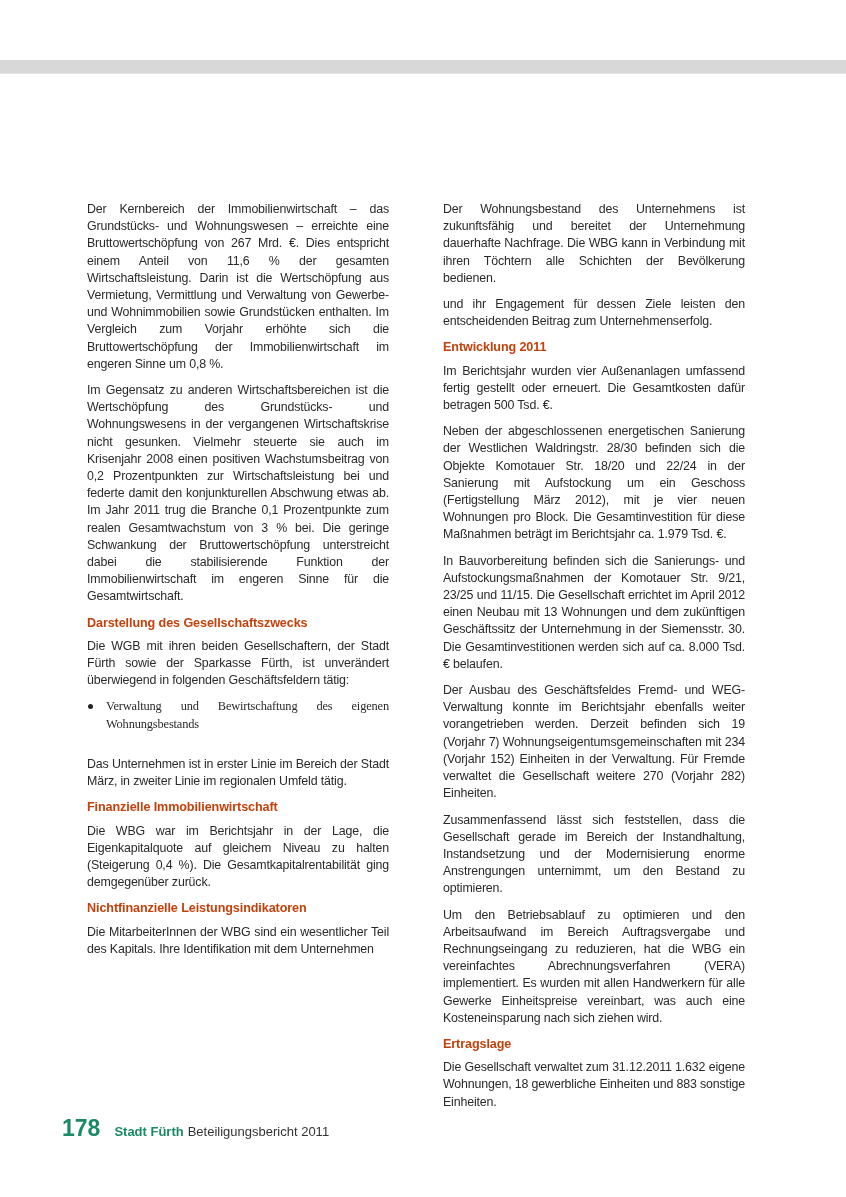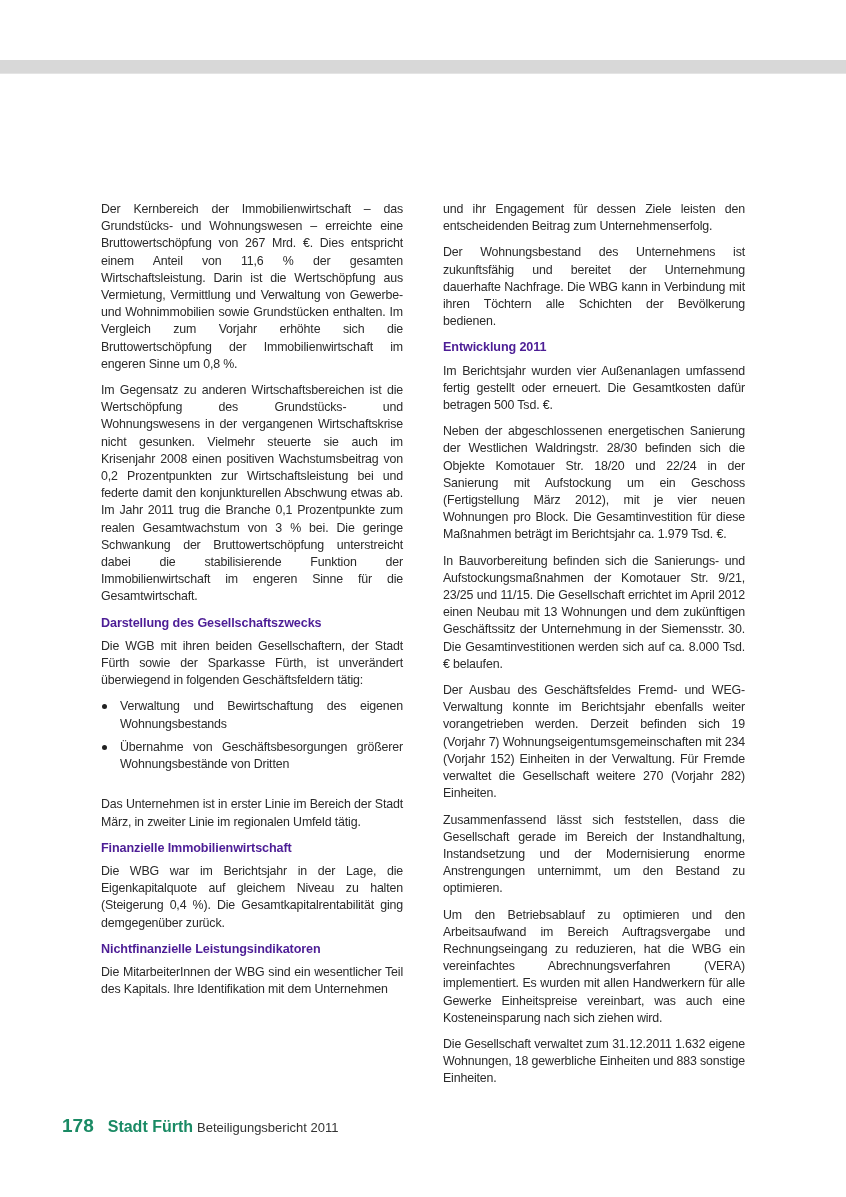--- a/index.html
+++ b/index.html
@@ -22,44 +22,45 @@
       width: 846px;
       height: 13px;
       background: #d8d8d8;
       border-bottom: 1px solid #e4e4e4;
     }
     .column {
       position: absolute;
       top: 201px;
       width: 302px;
     }
-    .col-left { left: 101px; }
+    .col-left { left: 87px; }
     .col-right { left: 443px; }
 
     p {
       margin: 0 0 9px 0;
       font-size: 12.4px;
       line-height: 17.2px;
       text-align: justify;
       hyphens: manual;
       letter-spacing: -0.15px;
       font-stretch: condensed;
     }
     h3 {
       margin: 0 0 6px 0;
       font-size: 12.6px;
       line-height: 17.2px;
       font-weight: bold;
-      color: #4c1d95;
+      color: #c2410c;
       letter-spacing: -0.1px;
     }
     ul.bullets {
       list-style: none;
       margin: 0 0 23px 0;
       padding: 0;
+      font-family: Liberation Serif, serif;
     }
     ul.bullets li {
       position: relative;
       padding-left: 19px;
       margin-bottom: 6px;
       font-size: 12.4px;
       line-height: 17.2px;
       text-align: justify;
       letter-spacing: -0.15px;
     }
@@ -73,27 +74,27 @@
       background: #222;
     }
     .footer {
       position: absolute;
       left: 62px;
       top: 1115px;
       display: flex;
       align-items: baseline;
     }
     .page-number {
-      font-size: 19px;
+      font-size: 23px;
       font-weight: bold;
       color: #1a8a64;
       margin-right: 14px;
     }
     .footer-city {
-      font-size: 16px;
+      font-size: 13px;
       font-weight: bold;
       color: #1a8a64;
       margin-right: 4px;
     }
     .footer-title {
       font-size: 13px;
       color: #333;
     }
   </style>
 </head>
@@ -104,42 +105,39 @@
 <div class="column col-left">
   <p>Der Kernbereich der Immobilienwirtschaft – das Grundstücks- und Wohnungswesen – erreichte eine Bruttowertschöpfung von 267 Mrd. €. Dies entspricht einem Anteil von 11,6 % der gesamten Wirtschaftsleistung. Darin ist die Wertschöpfung aus Vermietung, Vermittlung und Verwaltung von Gewerbe- und Wohnimmobilien sowie Grundstücken enthalten. Im Vergleich zum Vorjahr erhöhte sich die Bruttowertschöpfung der Immobilienwirtschaft im engeren Sinne um 0,8 %.</p>
   <p>Im Gegensatz zu anderen Wirtschaftsbereichen ist die Wertschöpfung des Grundstücks- und Wohnungswesens in der vergangenen Wirtschaftskrise nicht gesunken. Vielmehr steuerte sie auch im Krisenjahr 2008 einen positiven Wachstumsbeitrag von 0,2 Prozentpunkten zur Wirtschaftsleistung bei und federte damit den konjunkturellen Abschwung etwas ab. Im Jahr 2011 trug die Branche 0,1 Prozentpunkte zum realen Gesamtwachstum von 3 % bei. Die geringe Schwankung der Bruttowertschöpfung unterstreicht dabei die stabilisierende Funktion der Immobilienwirtschaft im engeren Sinne für die Gesamtwirtschaft.</p>
   <h3>Darstellung des Gesellschaftszwecks</h3>
   <p>Die WGB mit ihren beiden Gesellschaftern, der Stadt Fürth sowie der Sparkasse Fürth, ist unverändert überwiegend in folgenden Geschäftsfeldern tätig:</p>
   <ul class="bullets">
     <li>
       <span class="dot"></span>
       <span>Verwaltung und Bewirtschaftung des eigenen Wohnungsbestands</span>
     </li>
-    <li>
-      <span class="dot"></span>
-      <span>Übernahme von Geschäftsbesorgungen größerer Wohnungsbestände von Dritten</span>
-    </li>
   </ul>
   <p>Das Unternehmen ist in erster Linie im Bereich der Stadt März, in zweiter Linie im regionalen Umfeld tätig.</p>
   <h3>Finanzielle Immobilienwirtschaft</h3>
   <p>Die WBG war im Berichtsjahr in der Lage, die Eigenkapitalquote auf gleichem Niveau zu halten (Steigerung 0,4 %). Die Gesamtkapitalrentabilität ging demgegenüber zurück.</p>
   <h3>Nichtfinanzielle Leistungsindikatoren</h3>
   <p>Die MitarbeiterInnen der WBG sind ein wesentlicher Teil des Kapitals. Ihre Identifikation mit dem Unternehmen</p>
 </div>
 
 <div class="column col-right">
+  <p>Der Wohnungsbestand des Unternehmens ist zukunftsfähig und bereitet der Unternehmung dauerhafte Nachfrage. Die WBG kann in Verbindung mit ihren Töchtern alle Schichten der Bevölkerung bedienen.</p>
   <p>und ihr Engagement für dessen Ziele leisten den entscheidenden Beitrag zum Unternehmenserfolg.</p>
-  <p>Der Wohnungsbestand des Unternehmens ist zukunftsfähig und bereitet der Unternehmung dauerhafte Nachfrage. Die WBG kann in Verbindung mit ihren Töchtern alle Schichten der Bevölkerung bedienen.</p>
   <h3>Entwicklung 2011</h3>
   <p>Im Berichtsjahr wurden vier Außenanlagen umfassend fertig gestellt oder erneuert. Die Gesamtkosten dafür betragen 500 Tsd. €.</p>
   <p>Neben der abgeschlossenen energetischen Sanierung der Westlichen Waldringstr. 28/30 befinden sich die Objekte Komotauer Str. 18/20 und 22/24 in der Sanierung mit Aufstockung um ein Geschoss (Fertigstellung März 2012), mit je vier neuen Wohnungen pro Block. Die Gesamtinvestition für diese Maßnahmen beträgt im Berichtsjahr ca. 1.979 Tsd. €.</p>
   <p>In Bauvorbereitung befinden sich die Sanierungs- und Aufstockungsmaßnahmen der Komotauer Str. 9/21, 23/25 und 11/15. Die Gesellschaft errichtet im April 2012 einen Neubau mit 13 Wohnungen und dem zukünftigen Geschäftssitz der Unternehmung in der Siemensstr. 30. Die Gesamtinvestitionen werden sich auf ca. 8.000 Tsd. € belaufen.</p>
   <p>Der Ausbau des Geschäftsfeldes Fremd- und WEG-Verwaltung konnte im Berichtsjahr ebenfalls weiter vorangetrieben werden. Derzeit befinden sich 19 (Vorjahr 7) Wohnungseigentumsgemeinschaften mit 234 (Vorjahr 152) Einheiten in der Verwaltung. Für Fremde verwaltet die Gesellschaft weitere 270 (Vorjahr 282) Einheiten.</p>
   <p>Zusammenfassend lässt sich feststellen, dass die Gesellschaft gerade im Bereich der Instandhaltung, Instandsetzung und der Modernisierung enorme Anstrengungen unternimmt, um den Bestand zu optimieren.</p>
   <p>Um den Betriebsablauf zu optimieren und den Arbeitsaufwand im Bereich Auftragsvergabe und Rechnungseingang zu reduzieren, hat die WBG ein vereinfachtes Abrechnungsverfahren (VERA) implementiert. Es wurden mit allen Handwerkern für alle Gewerke Einheitspreise vereinbart, was auch eine Kosteneinsparung nach sich ziehen wird.</p>
+  <h3>Ertragslage</h3>
   <p>Die Gesellschaft verwaltet zum 31.12.2011 1.632 eigene Wohnungen, 18 gewerbliche Einheiten und 883 sonstige Einheiten.</p>
 </div>
 
 <div class="footer">
   <span class="page-number">178</span>
   <span class="footer-city">Stadt Fürth</span>
   <span class="footer-title">Beteiligungsbericht 2011</span>
 </div>
 
 </body></html>

